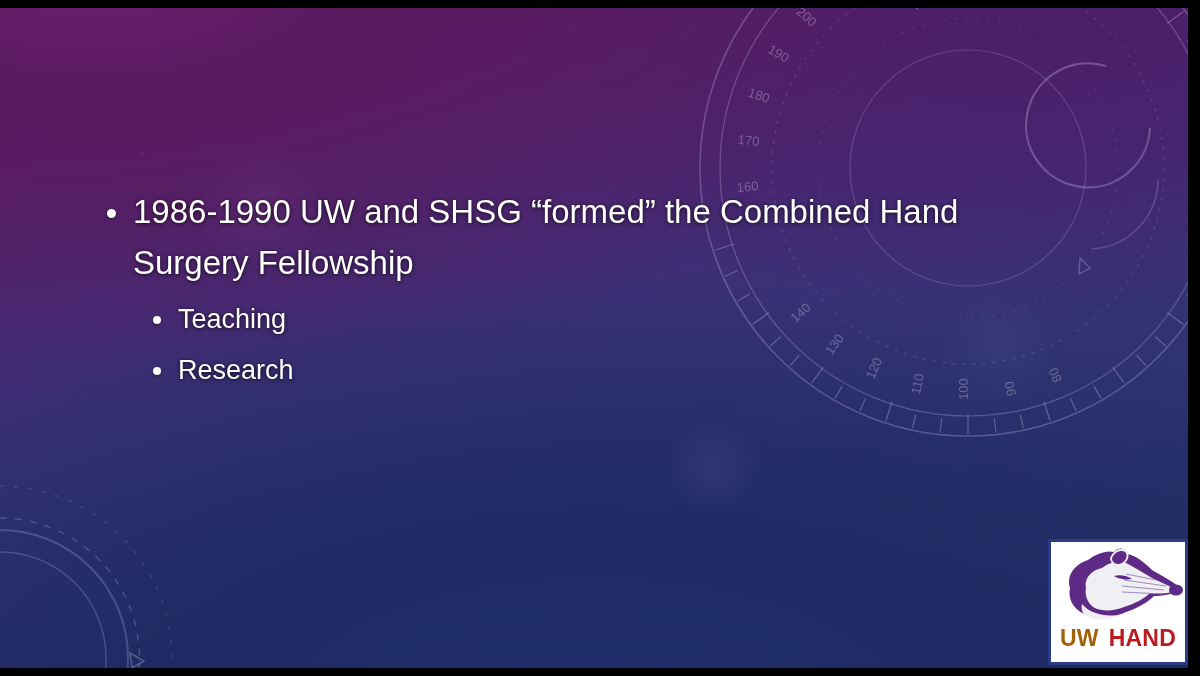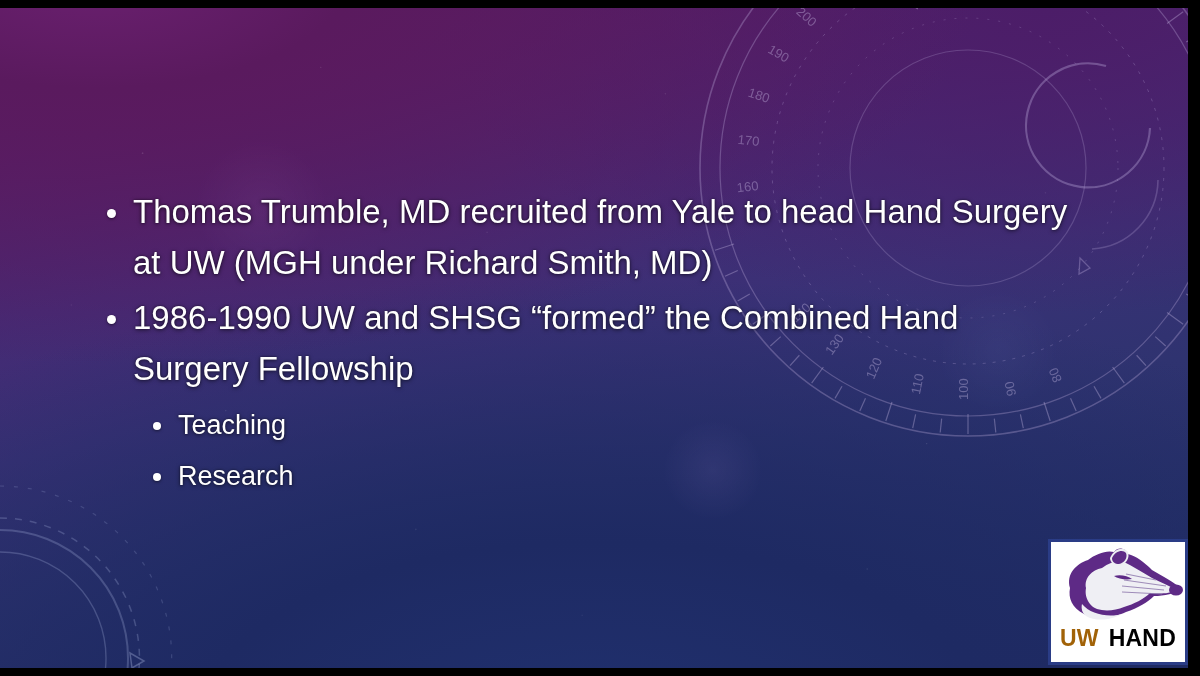--- a/index.html
+++ b/index.html
@@ -157,21 +157,21 @@
   #logo-mark { width: 132px; height: 84px; margin-top: 2px; }
   #logo-wordmark {
     font-size: 23px;
     font-weight: 700;
     letter-spacing: .2px;
     line-height: 1;
     margin-top: -1px;
     white-space: nowrap;
   }
   #logo-uw { color: #a16207; }
-  #logo-hand { color: #000000; margin-left: 10px; }
+  #logo-hand { color: #b91c1c; margin-left: 10px; }
 </style>
 </head>
 <body>
 
 <div id="slide-frame">
 
   <div id="slide-canvas">
 
     <div id="starfield"></div>
 
@@ -357,21 +357,20 @@
       </g>
       <g fill="none" stroke="#B6C2E8" stroke-opacity=".42" stroke-width="1.5">
         <path d="M94 152 l16 -2 l-9 13 z"></path>
         <path d="M282 300 l-2 -15 l14 8 z"></path>
       </g>
     </svg>
 
 
     <div id="body-list">
 
-      <div class="bullet-l1">Thomas Trumble, MD recruited from Yale to head Hand Surgery at UW (MGH under Richard Smith, MD)</div>
 
       <div class="bullet-l1">1986-1990 UW and SHSG “formed” the Combined Hand Surgery Fellowship</div>
 
 
       <div class="sub-list">
         <div class="bullet-l2">Teaching</div>
         <div class="bullet-l2">Research</div>
       </div>
     </div>
 

